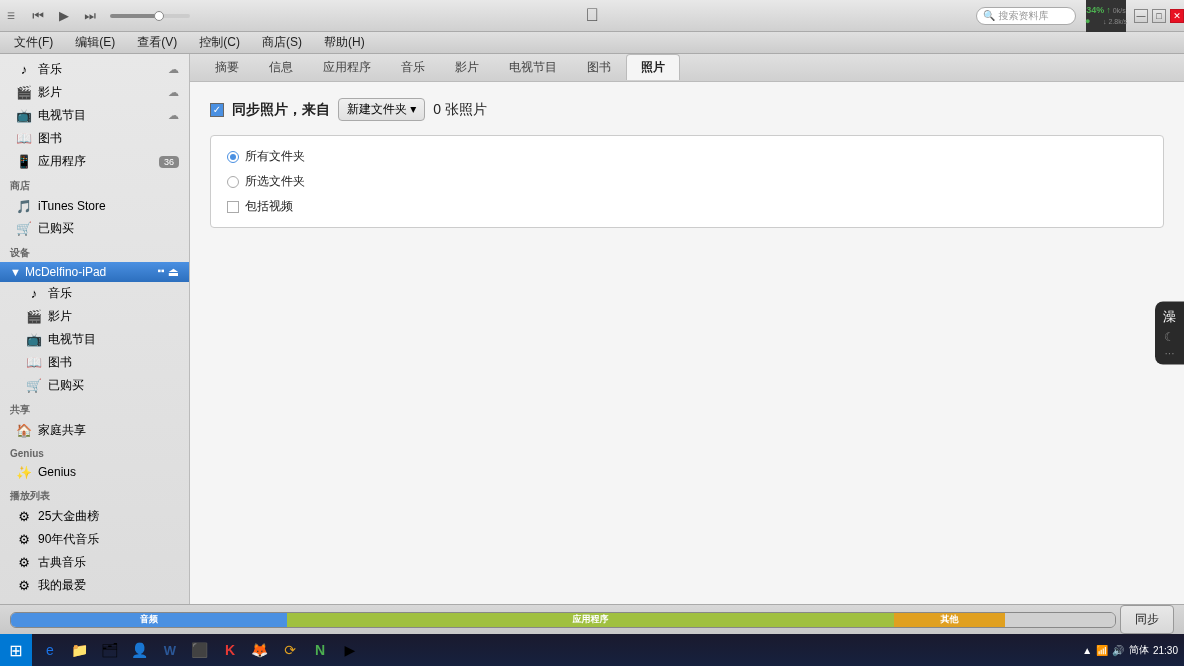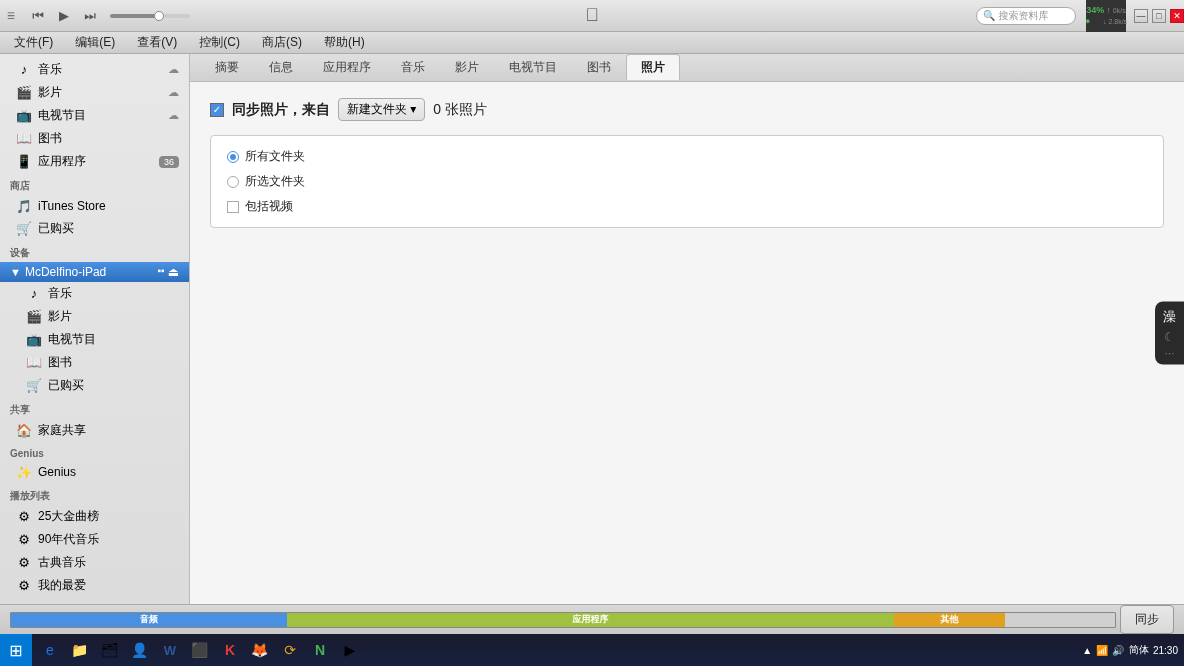--- a/index.html
+++ b/index.html
@@ -178,21 +178,21 @@
     .small-checkbox {
       width: 12px; height: 12px; border: 1px solid #aaa; background: white; cursor: pointer;
     }
 
     
     .bottom-bar {
       height: 30px; background: linear-gradient(to bottom, #d8d8d8, #c8c8c8);
       border-top: 1px solid #aaa;
       display: flex; align-items: center; padding: 0 10px; gap: 4px;
     }
-    .storage-bar { flex: 1; height: 16px; border: 1px solid #888; border-radius: 1px; overflow: hidden; display: flex; }
+    .storage-bar { flex: 1; height: 16px; border: 1px solid #888; border-radius: 6px; overflow: hidden; display: flex; }
     .storage-seg { height: 100%; display: flex; align-items: center; justify-content: center; font-size: 9px; color: white; font-weight: bold; }
     .storage-audio { background: #4a90e2; width: 25%; }
     .storage-apps { background: #a0c040; width: 55%; }
     .storage-other { background: #e0a020; width: 10%; }
     .storage-free { background: #d0d0d0; flex: 1; }
     .sync-btn {
       background: linear-gradient(to bottom, #e8e8e8, #d8d8d8);
       border: 1px solid #999; border-radius: 4px;
       padding: 5px 14px; font-size: 12px; cursor: pointer; color: #222;
     }

